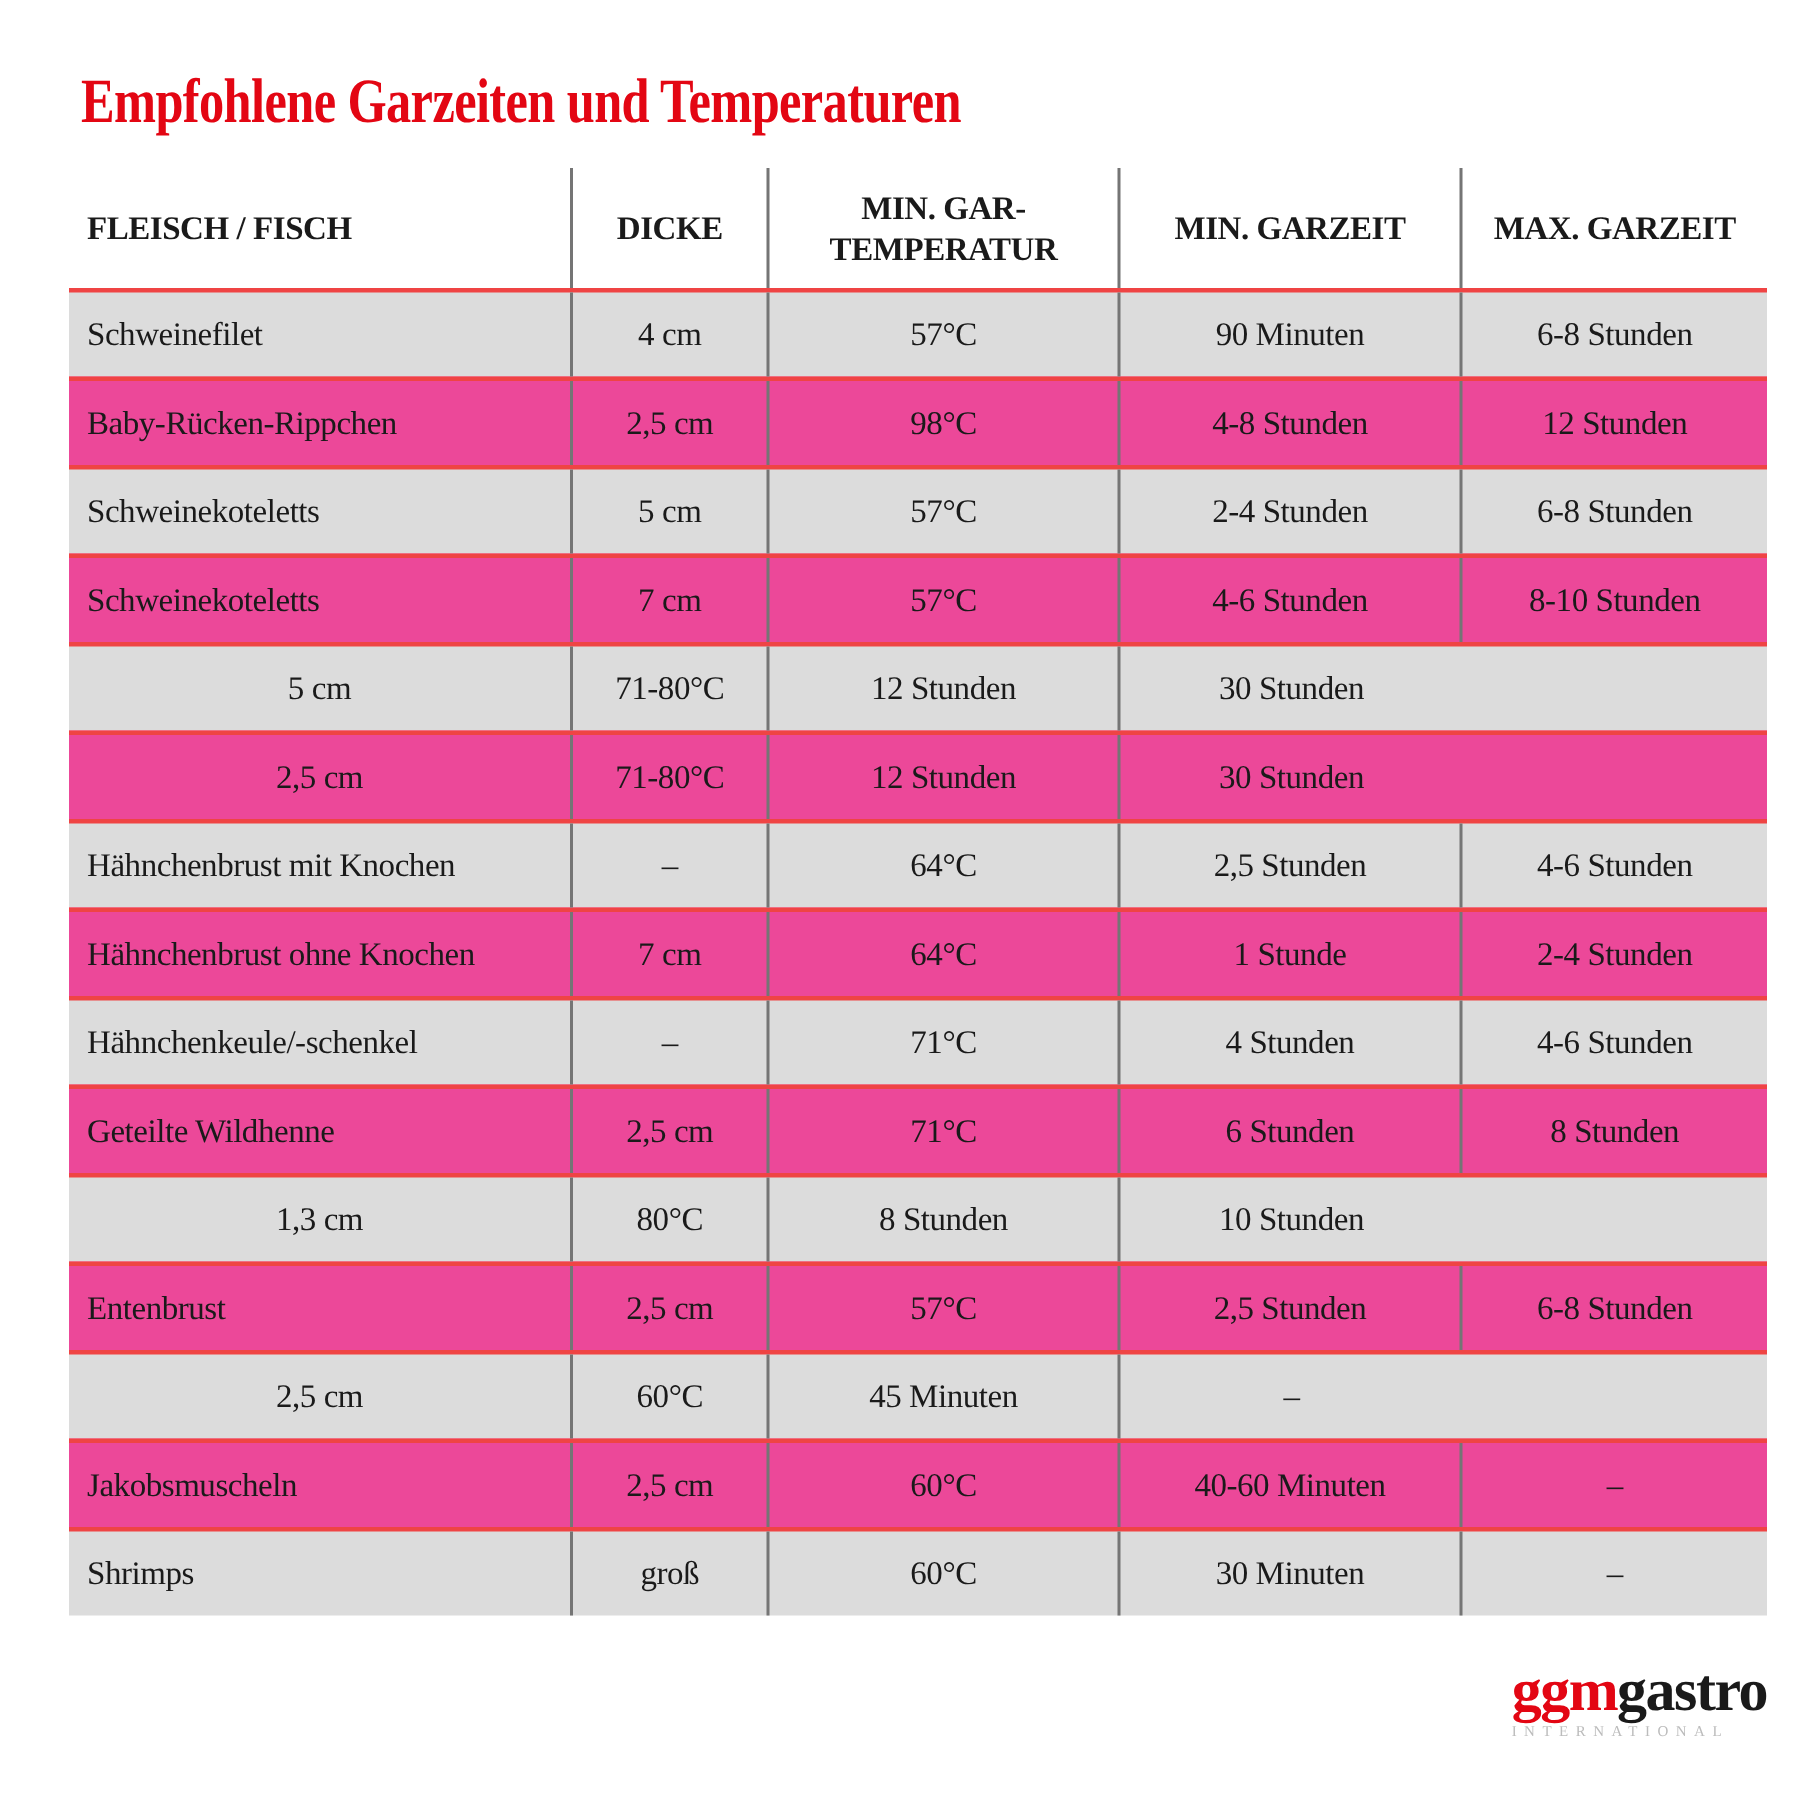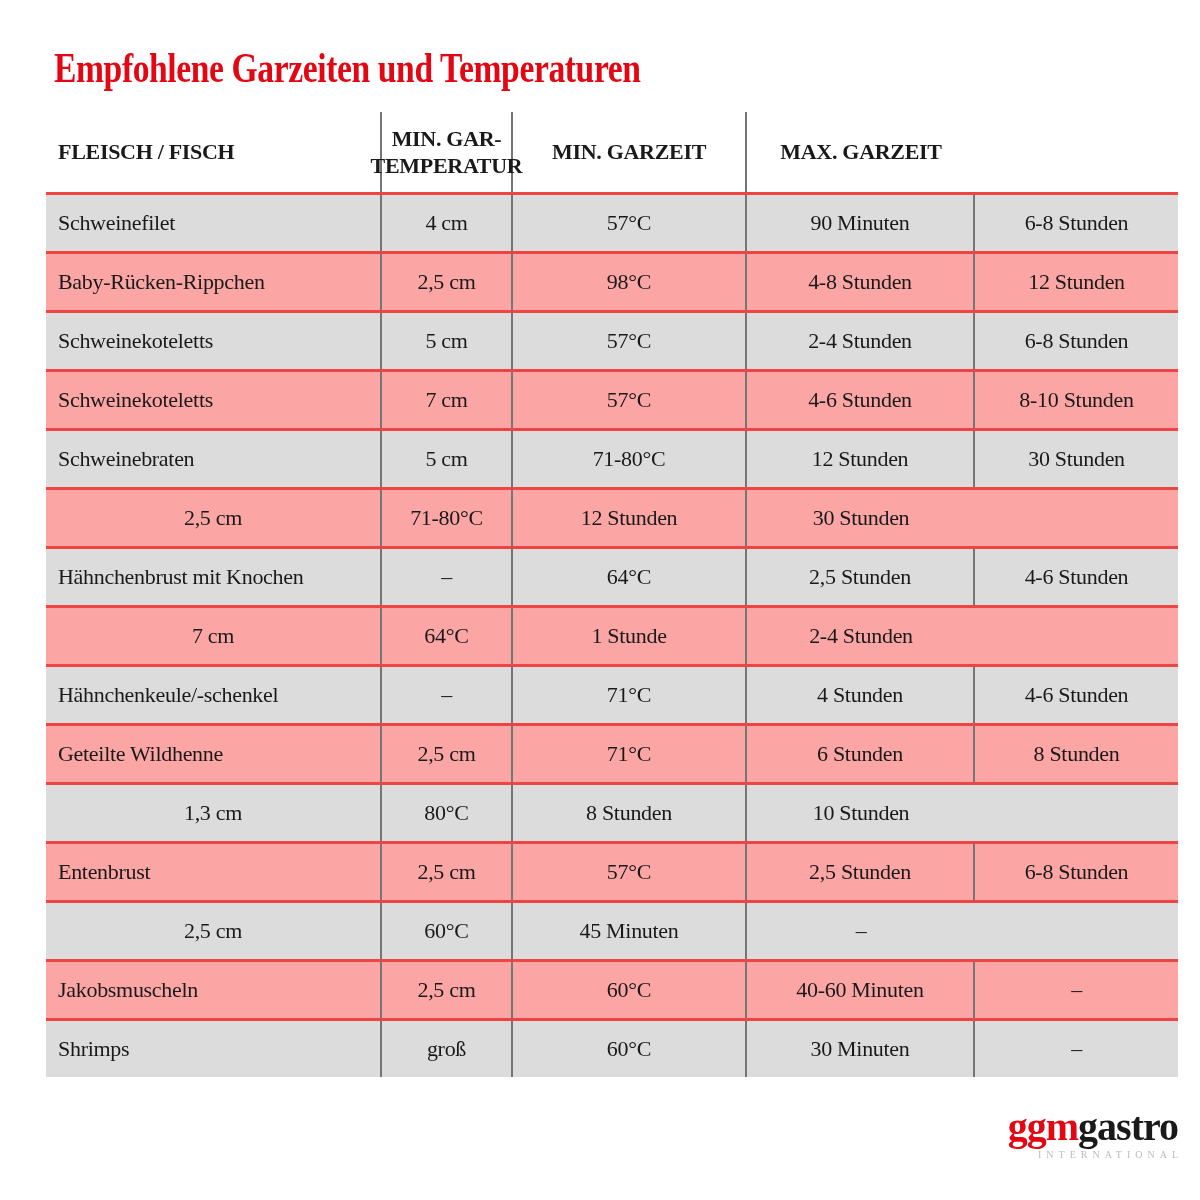--- a/index.html
+++ b/index.html
@@ -22,32 +22,32 @@
   .cook-table {
     position:absolute; left:30px; top:112px; width:1132px;
   }
   .header-row, .row {
     display:grid;
     grid-template-columns:336px 131px 234px 228px 203px;
   }
   .header-row { height:80px; }
   .row { height:59px; border-top:3px solid #ef4444; }
   .row.gray { background:#dcdcdc; }
-  .row.white { background:#fca5a5; }
+  .row.white { background:#ec4899; }
   .hcell, .cell {
     display:flex; align-items:center; justify-content:center;
     font-size:22px; letter-spacing:-0.3px; text-align:center;
   }
   .hcell { font-weight:bold; white-space:pre-line; line-height:1.25; }
   .hcell.c1, .cell.c1 { justify-content:flex-start; text-align:center; padding-left:12px; }
   .hcell.c1, .hcell.c2, .hcell.c3, .hcell.c4,
   .cell.c1, .cell.c2, .cell.c3, .cell.c4 { border-right:2px solid #757575; }
   .logo {
     position:absolute; right:38px; bottom:40px;
-    text-align:right; line-height:1;
+    text-align:left; line-height:1;
   }
   .logo-word {
     font-size:40px; font-weight:bold; letter-spacing:-1px;
     white-space:nowrap;
   }
   .logo-ggm { color:#e30613; }
   .logo-gastro { color:#1a1a1a; }
   .logo-intl {
     margin-top:3px;
     font-size:10px; color:#bcbcbc;
@@ -58,20 +58,21 @@
 </head>
 <body>
 
 <div class="page">
 
   <div class="title">Empfohlene Garzeiten und Temperaturen</div>
 
   <div class="cook-table">
     <div class="header-row">
         <div class="hcell c1">FLEISCH / FISCH</div>
+        <div class="hcell c2">DICKE</div>
         <div class="hcell c3">MIN. GAR-
 TEMPERATUR</div>
         <div class="hcell c4">MIN. GARZEIT</div>
         <div class="hcell c5">MAX. GARZEIT</div>
       </div>
 
   <div class="row gray">
         <div class="cell c1">Schweinefilet</div>
         <div class="cell c2">4 cm</div>
         <div class="cell c3">57°C</div>
@@ -93,40 +94,40 @@
         <div class="cell c5">6-8 Stunden</div>
       </div>
       <div class="row white">
         <div class="cell c1">Schweinekoteletts</div>
         <div class="cell c2">7 cm</div>
         <div class="cell c3">57°C</div>
         <div class="cell c4">4-6 Stunden</div>
         <div class="cell c5">8-10 Stunden</div>
       </div>
       <div class="row gray">
-        <div class="cell c1">Schweinebraten</div>
         <div class="cell c2">5 cm</div>
         <div class="cell c3">71-80°C</div>
         <div class="cell c4">12 Stunden</div>
         <div class="cell c5">30 Stunden</div>
       </div>
       <div class="row white">
         <div class="cell c2">2,5 cm</div>
         <div class="cell c3">71-80°C</div>
         <div class="cell c4">12 Stunden</div>
         <div class="cell c5">30 Stunden</div>
       </div>
       <div class="row gray">
         <div class="cell c1">Hähnchenbrust mit Knochen</div>
         <div class="cell c2">–</div>
         <div class="cell c3">64°C</div>
         <div class="cell c4">2,5 Stunden</div>
         <div class="cell c5">4-6 Stunden</div>
       </div>
       <div class="row white">
+        <div class="cell c1">Hähnchenbrust ohne Knochen</div>
         <div class="cell c2">7 cm</div>
         <div class="cell c3">64°C</div>
         <div class="cell c4">1 Stunde</div>
         <div class="cell c5">2-4 Stunden</div>
       </div>
       <div class="row gray">
         <div class="cell c1">Hähnchenkeule/-schenkel</div>
         <div class="cell c2">–</div>
         <div class="cell c3">71°C</div>
         <div class="cell c4">4 Stunden</div>

